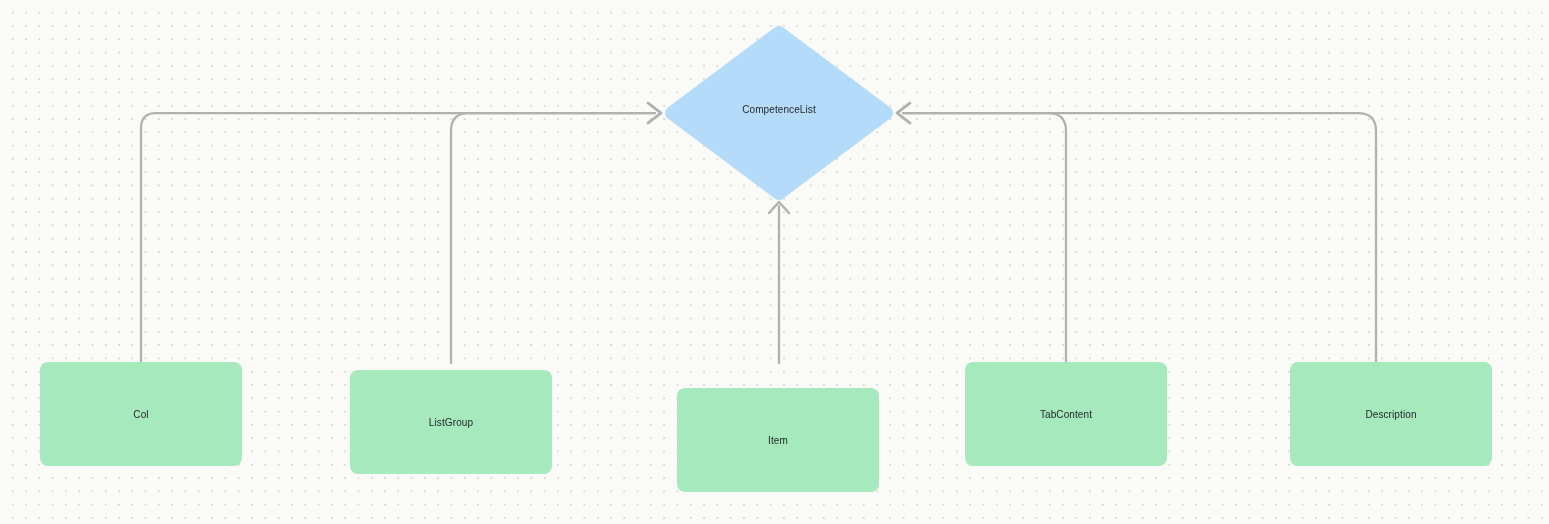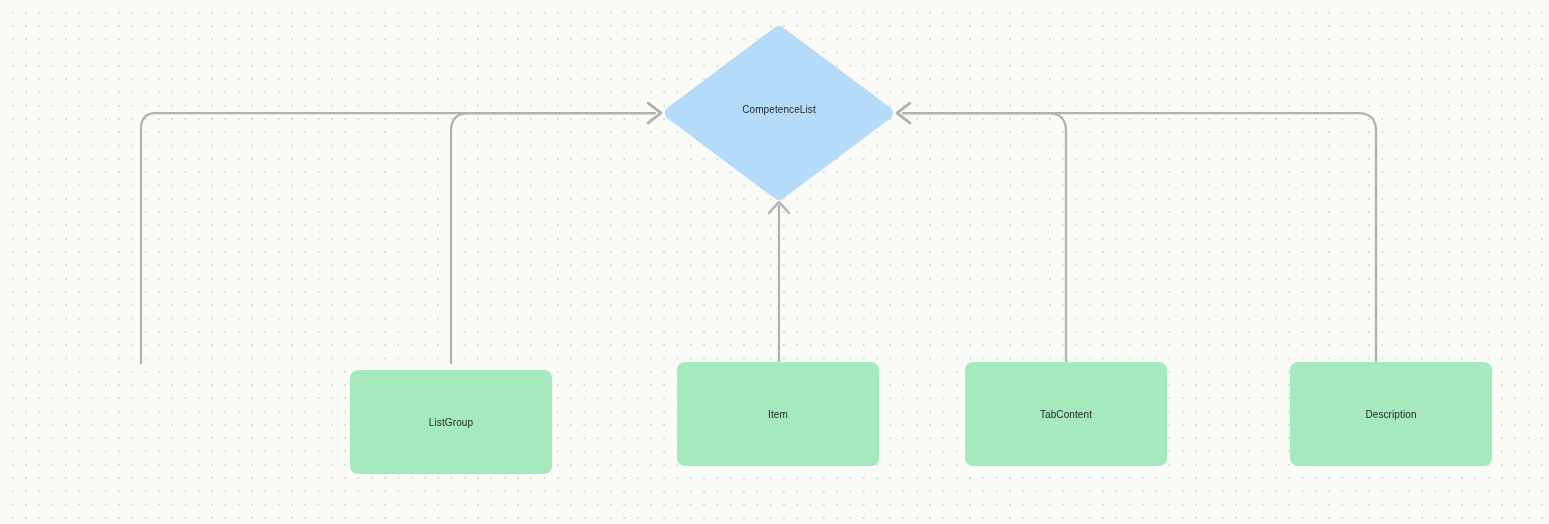--- a/index.html
+++ b/index.html
@@ -64,21 +64,21 @@
   .diamond-label {
     position: absolute;
     left: 679px;
     top: 104px;
     width: 200px;
     text-align: center;
     pointer-events: none;
   }
   .box-col        { left: 40px; }
   .box-listgroup  { left: 350px; margin-top: 8px; }
-  .box-item       { left: 677px; }
+  .box-item       { left: 677px; margin-top: 26px; }
   .box-tabcontent { left: 965px; }
   .box-description{ left: 1290px; }
 </style>
 </head>
 <body>
 
 <div class="canvas">
 
   <svg class="layer" viewBox="0 0 1549 524" xmlns="http://www.w3.org/2000/svg">
 
@@ -107,20 +107,23 @@
       <path class="arrowhead" d="M 910 103 L 897 113 L 910 123"></path>
     </g>
 
     <g>
       <polygon class="diamond-shape" points="779,33 886,113 779,193 672,113" stroke="#b5dbfa" fill="#b5dbfa"></polygon>
     </g>
   </svg>
 
   <div class="node-label diamond-label">CompetenceList</div>
 
+  <div class="node-box box-col">
+    <span class="node-label">Col</span>
+  </div>
 
   <div class="node-box box-listgroup">
     <span class="node-label">ListGroup</span>
   </div>
 
   <div class="node-box box-item">
     <span class="node-label">Item</span>
   </div>
 
   <div class="node-box box-tabcontent">

